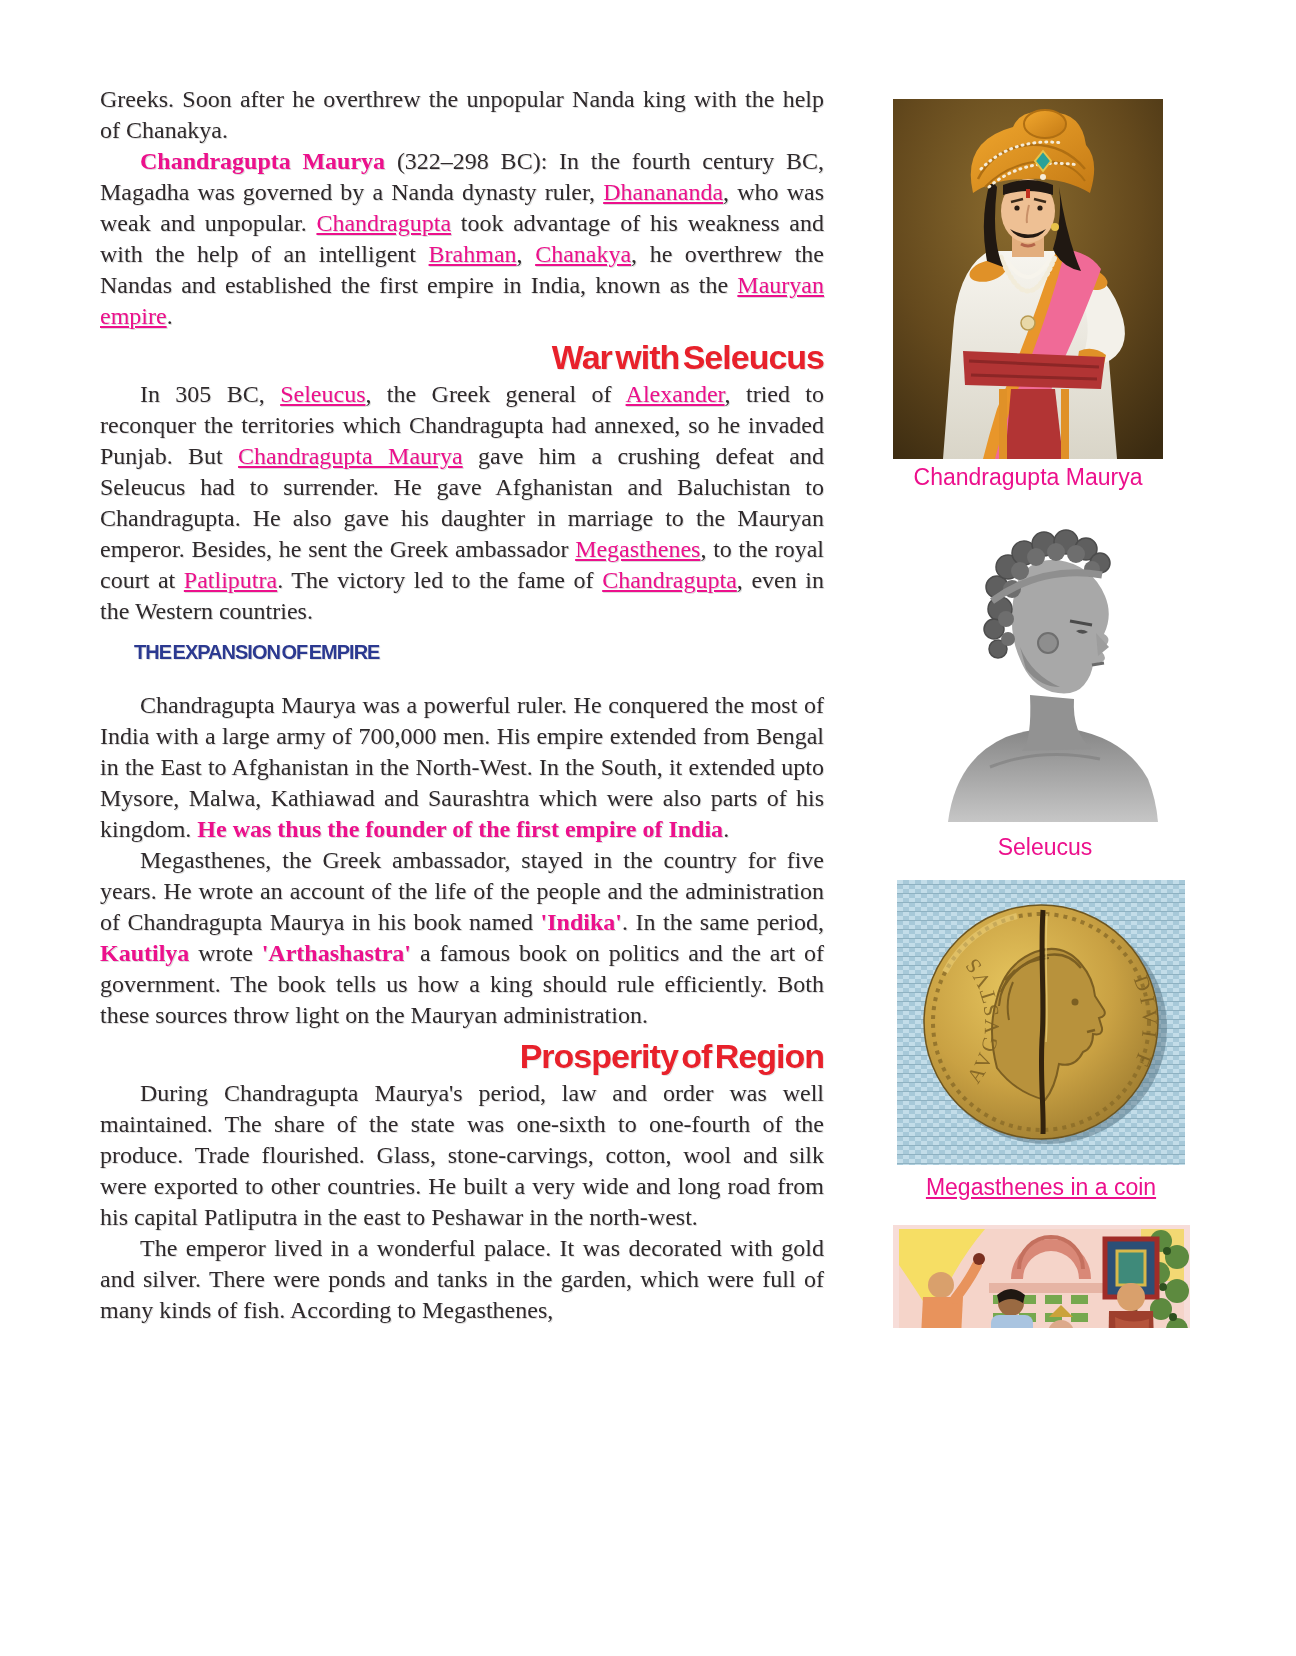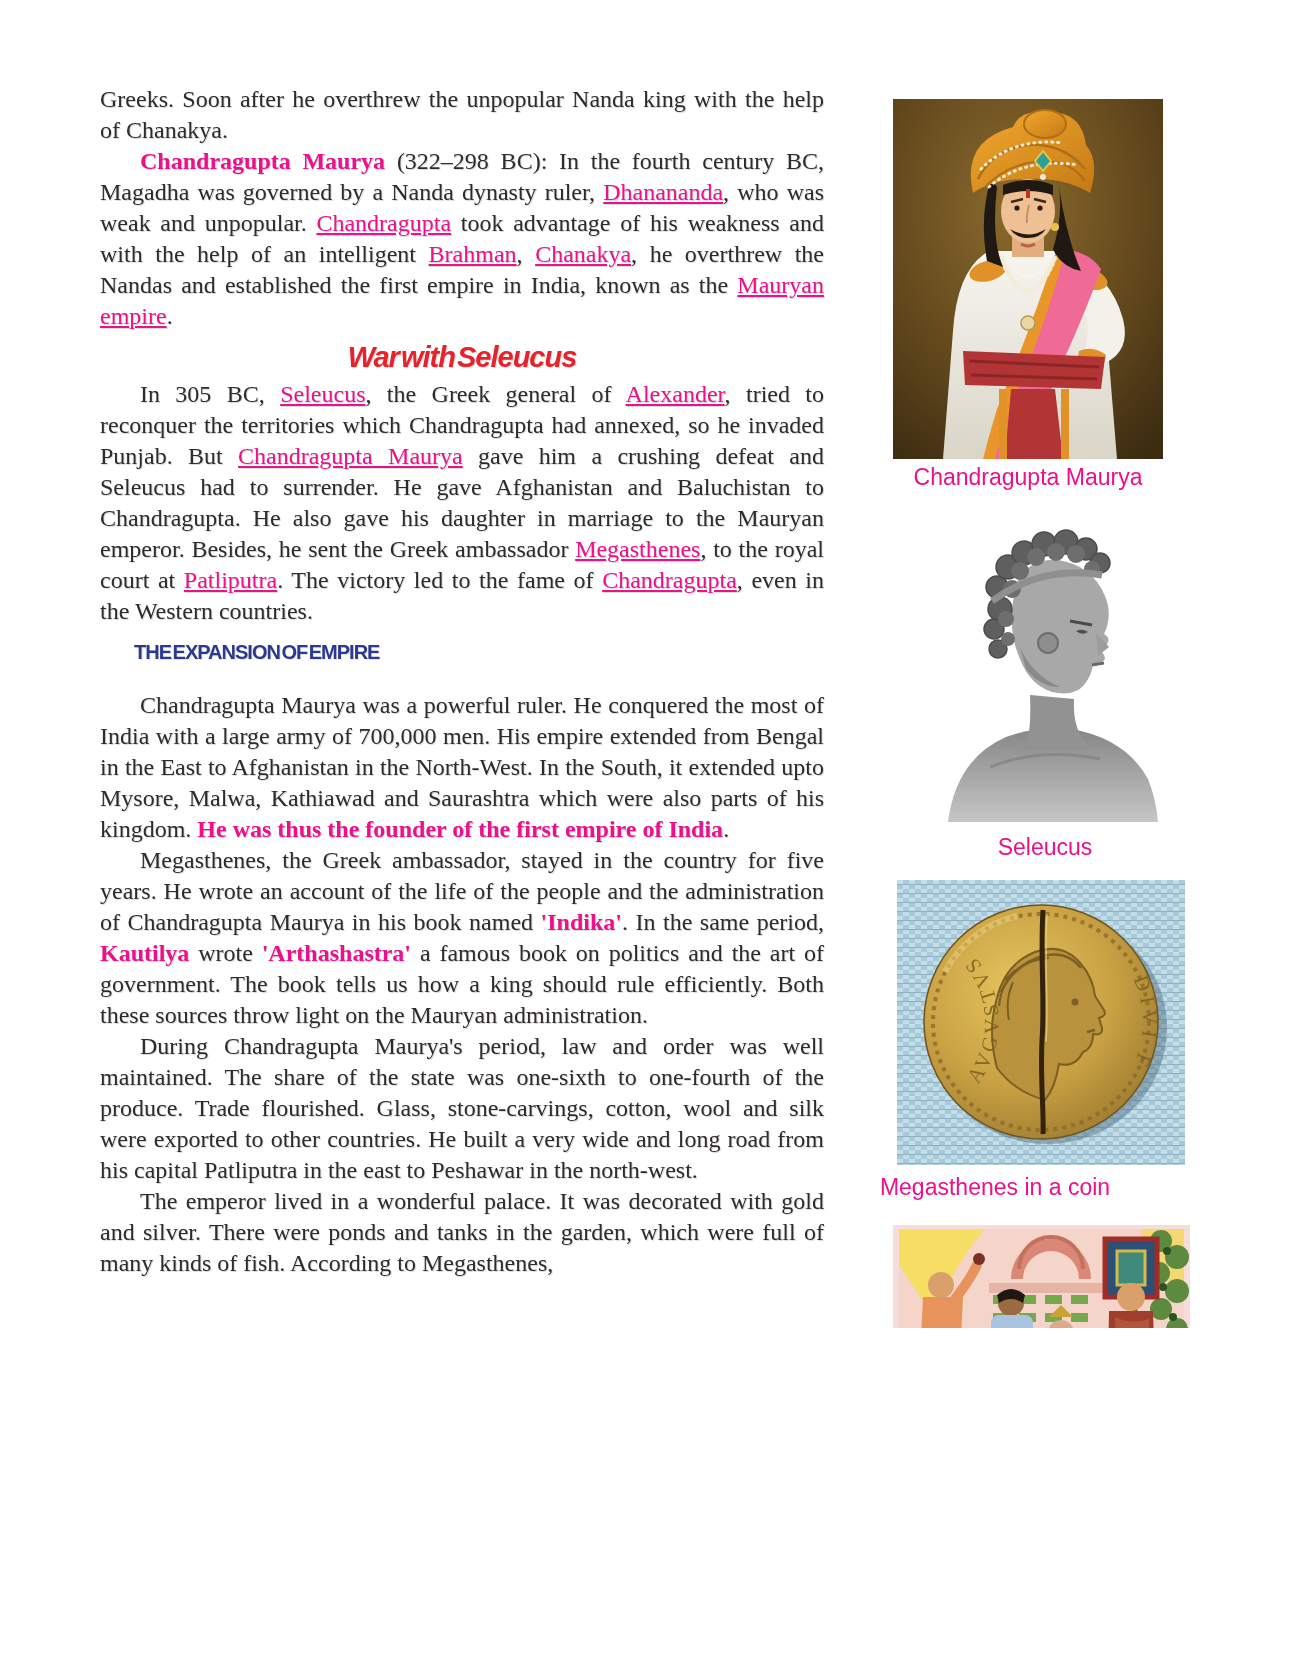--- a/index.html
+++ b/index.html
@@ -7,22 +7,22 @@
         font-family:"Liberation Serif",serif;}
   
   .text-col{position:absolute;left:100px;top:84px;width:724px;
             color:var(--body_text);font-size:24px;line-height:31px;text-align:justify;
             text-shadow:1px 1px 0 rgba(90,90,90,.22);}
   .bp{margin:0;}
   .ind{text-indent:40px;}
   .m{color:var(--magenta);text-decoration:underline;}
   .mb{color:var(--magenta);font-weight:bold;}
   .h_red{font-family:"Liberation Sans",sans-serif;font-weight:bold;color:var(--heading_red);
-         font-size:29px;line-height:34px;margin:8px 0 5px 0;letter-spacing:-1px;word-spacing:-5px;
-         text-align:center;text-shadow:1px 1px 0 rgba(120,120,120,.2);font-style:italic;}
+         font-size:34px;line-height:34px;margin:8px 0 5px 0;letter-spacing:-1px;word-spacing:-5px;
+         text-align:right;text-shadow:1px 1px 0 rgba(120,120,120,.2);}
   .h_blue{font-family:"Liberation Sans",sans-serif;font-weight:bold;color:var(--heading_blue);
          font-size:20px;line-height:32px;margin:9px 0 22px 34px;letter-spacing:-1px;word-spacing:-3px;
          text-align:left;text-shadow:1px 1px 0 rgba(120,120,120,.2);}
   
   .fig{position:absolute;}
   .fig svg{display:block;}
   .caption{position:absolute;font-family:"Liberation Sans",sans-serif;color:var(--magenta);
            font-size:23px;line-height:26px;text-align:center;}
   
   .footer-text{position:absolute;right:117px;top:1537px;font-size:24px;color:var(--body_text);}
@@ -37,20 +37,21 @@
 <div class="page">
 
   <main class="text-col">
       <p class="bp"><span>Greeks. Soon after he overthrew the unpopular Nanda king with the help of Chanakya.</span></p>
       <p class="bp ind"><span class="mb">Chandragupta Maurya</span><span> (322–298 BC): In the fourth century BC, Magadha was governed by a Nanda dynasty ruler, </span><span class="m">Dhanananda</span><span>, who was weak and unpopular. </span><span class="m">Chandragupta</span><span> took advantage of his weakness and with the help of an intelligent </span><span class="m">Brahman</span><span>, </span><span class="m">Chanakya</span><span>, he overthrew the Nandas and established the first empire in India, known as the </span><span class="m">Mauryan empire</span><span>.</span></p>
       <h2 class="h_red">War with Seleucus</h2>
       <p class="bp ind"><span>In 305 BC, </span><span class="m">Seleucus</span><span>, the Greek general of </span><span class="m">Alexander</span><span>, tried to reconquer the territories which Chandragupta had annexed, so he invaded Punjab. But </span><span class="m">Chandragupta Maurya</span><span> gave him a crushing defeat and Seleucus had to surrender. He gave Afghanistan and Baluchistan to Chandragupta. He also gave his daughter in marriage to the Mauryan emperor. Besides, he sent the Greek ambassador </span><span class="m">Megasthenes</span><span>, to the royal court at </span><span class="m">Patliputra</span><span>. The victory led to the fame of </span><span class="m">Chandragupta</span><span>, even in the Western countries.</span></p>
       <h2 class="h_blue">THE EXPANSION OF EMPIRE</h2>
       <p class="bp ind"><span>Chandragupta Maurya was a powerful ruler. He conquered the most of India with a large army of 700,000 men. His empire extended from Bengal in the East to Afghanistan in the North-West. In the South, it extended upto Mysore, Malwa, Kathiawad and Saurashtra which were also parts of his kingdom. </span><span class="mb">He was thus the founder of the first empire of India</span><span>.</span></p>
       <p class="bp ind"><span>Megasthenes, the Greek ambassador, stayed in the country for five years. He wrote an account of the life of the people and the administration of Chandragupta Maurya in his book named </span><span class="mb">'Indika'</span><span>. In the same period, </span><span class="mb">Kautilya</span><span> wrote </span><span class="mb">'Arthashastra'</span><span> a famous book on politics and the art of government. The book tells us how a king should rule efficiently. Both these sources throw light on the Mauryan administration.</span></p>
+      <h2 class="h_red">Prosperity of Region</h2>
       <p class="bp ind"><span>During Chandragupta Maurya's period, law and order was well maintained. The share of the state was one-sixth to one-fourth of the produce. Trade flourished. Glass, stone-carvings, cotton, wool and silk were exported to other countries. He built a very wide and long road from his capital Patliputra in the east to Peshawar in the north-west.</span></p>
       <p class="bp ind"><span>The emperor lived in a wonderful palace. It was decorated with gold and silver. There were ponds and tanks in the garden, which were full of many kinds of fish. According to Megasthenes,</span></p>
     </main>
 
   <div class="fig" style="left:893px;top:99px;">
     <svg width="270" height="360" viewBox="0 0 270 360">
       <defs>
         <radialGradient id="pbg" cx="45%" cy="30%" r="85%">
           <stop offset="0" stop-color="#8a6b2e"></stop>
             <stop offset="0.55" stop-color="#64491d"></stop>
@@ -200,21 +201,21 @@
         <textPath href="#arcL" startOffset="8%">AVGVSTVS</textPath>
       </text>
       <text font-family="Liberation Serif, serif" font-size="21" fill="#7c5f22" opacity="0.85" letter-spacing="5">
         <textPath href="#arcR" startOffset="22%">DIVI F</textPath>
       </text>
 
       <path d="M 146 30 C 143 80 148 120 145 160 C 143 200 147 228 146 254" stroke="#33230e" stroke-width="5" fill="none"></path>
       <path d="M 150 34 C 147 84 152 124 149 162" stroke="#e8cd76" stroke-width="1.5" fill="none" opacity="0.8"></path>
     </svg>
   </div>
-  <div class="caption" style="left:851px;top:1174px;width:288px;">Megasthenes in a coin</div>
+  <div class="caption" style="left:897px;top:1174px;width:288px;text-decoration:underline;">Megasthenes in a coin</div>
 
   <div class="fig" style="left:893px;top:1225px;">
     <svg width="297" height="227" viewBox="0 0 297 227">
       <rect width="297" height="227" fill="#f7ddd9"></rect>
       <rect x="6" y="4" width="285" height="219" fill="#f4cfc0" opacity="0.65"></rect>
       <path d="M 6 4 L 92 4 Q 60 42 40 92 Q 20 60 6 40 Z" fill="#f6df52" opacity="0.85"></path>
       <rect x="248" y="4" width="43" height="52" fill="#f2da4e" opacity="0.7"></rect>
       <path d="M 232 118 L 291 100 L 291 184 L 240 192 Z" fill="#f6df52" opacity="0.75"></path>
 
       <g fill="#5d8a3f">

